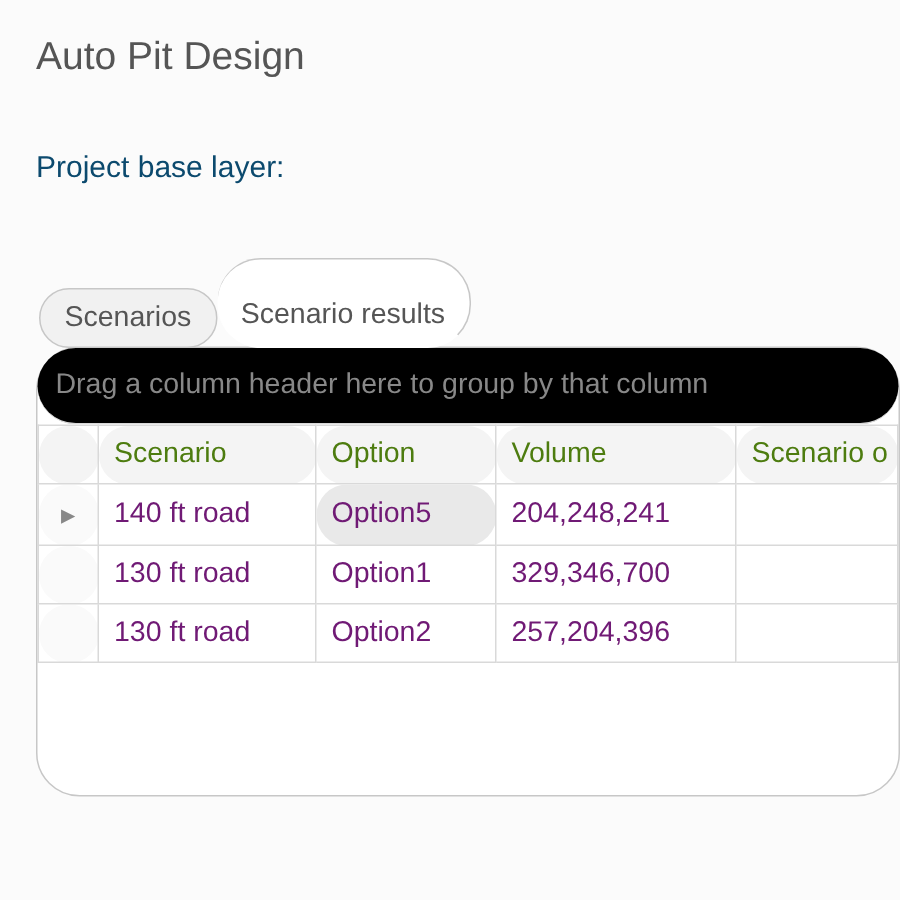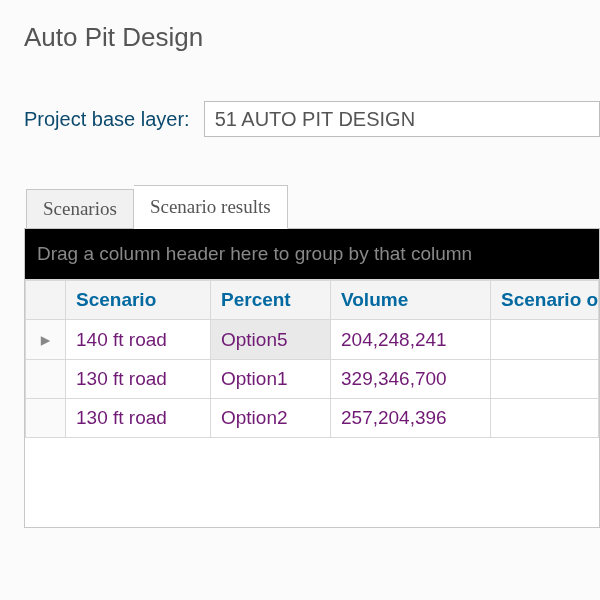--- a/index.html
+++ b/index.html
@@ -1,15 +1,15 @@
 <!DOCTYPE html>
 <html><head>
 <meta charset="utf-8">
 <style>
-  * { box-sizing: border-box; margin: 0; padding: 0; }
+  * { box-sizing: border-box; margin: 0; padding: 0; border-radius: 29px; }
   body {
     font-family: "Segoe UI", Tahoma, sans-serif;
     background: #fbfbfb;
     width: 600px;
     height: 600px;
     overflow: hidden;
     color: #333;
   }
   .panel {
     padding: 22px 0 0 24px;
@@ -48,29 +48,28 @@
   .tab {
     border: 1px solid #c7c7c7;
     background: #f1f1f1;
     color: #555;
     font-size: 19px;
     padding: 8px 16px;
     margin-right: 0;
     margin-bottom: -1px;
     cursor: pointer;
     user-select: none;
-    font-family: Liberation Serif, serif;
   }
   .tab + .tab { border-left: none; }
   .tab.active {
     background: #fff;
     border-bottom: 1px solid #fff;
     z-index: 2;
     position: relative;
-    padding-top: 10px;
+    padding-top: 26px;
     padding-bottom: 10px;
   }
   .grid-wrap {
     border: 1px solid #c7c7c7;
     background: #fff;
     min-height: 300px;
   }
   .group-hint {
     background: #000000;
     color: #888;
@@ -87,22 +86,22 @@
     border: 1px solid #d9d9d9;
     font-size: 19px;
     color: #701a75;
     text-align: left;
     padding: 8px 10px;
     white-space: nowrap;
     overflow: hidden;
   }
   .grid th {
     background: #f4f4f4;
-    font-weight: 700;
-    color: #0369a1;
+    font-weight: 400;
+    color: #4d7c0f;
   }
   col.c-ind { width: 40px; }
   col.c-scenario { width: 145px; }
   col.c-option { width: 120px; }
   col.c-volume { width: 160px; }
   col.c-percent { width: auto; }
   td.ind {
     text-align: center;
     color: #888;
     background: #fafafa;
@@ -112,21 +111,20 @@
   }
 </style>
 </head>
 <body>
 
 <div class="panel">
   <div class="title">Auto Pit Design</div>
 
   <div class="field-row">
     <div class="field-label">Project base layer:</div>
-    <input class="field-input" type="text" value="51 AUTO PIT DESIGN" style="">
   </div>
 
   <div class="tabs">
     <div class="tab">Scenarios</div>
     <div class="tab active">Scenario results</div>
   </div>
 
   <div class="grid-wrap">
     <div class="group-hint">Drag a column header here to group by that column</div>
     <table class="grid">
@@ -134,21 +132,21 @@
         <col class="c-ind">
           <col class="c-scenario">
           <col class="c-option">
           <col class="c-volume">
           <col class="c-percent">
       </colgroup>
       <thead>
         <tr>
           <th></th>
           <th>Scenario</th>
-          <th>Percent</th>
+          <th>Option</th>
           <th>Volume</th>
           <th>Scenario o</th>
         </tr>
       </thead>
       <tbody>
         <tr>
           <td class="ind">▸</td>
           <td>140 ft road</td>
           <td class="sel-cell">Option5</td>
           <td>204,248,241</td>

